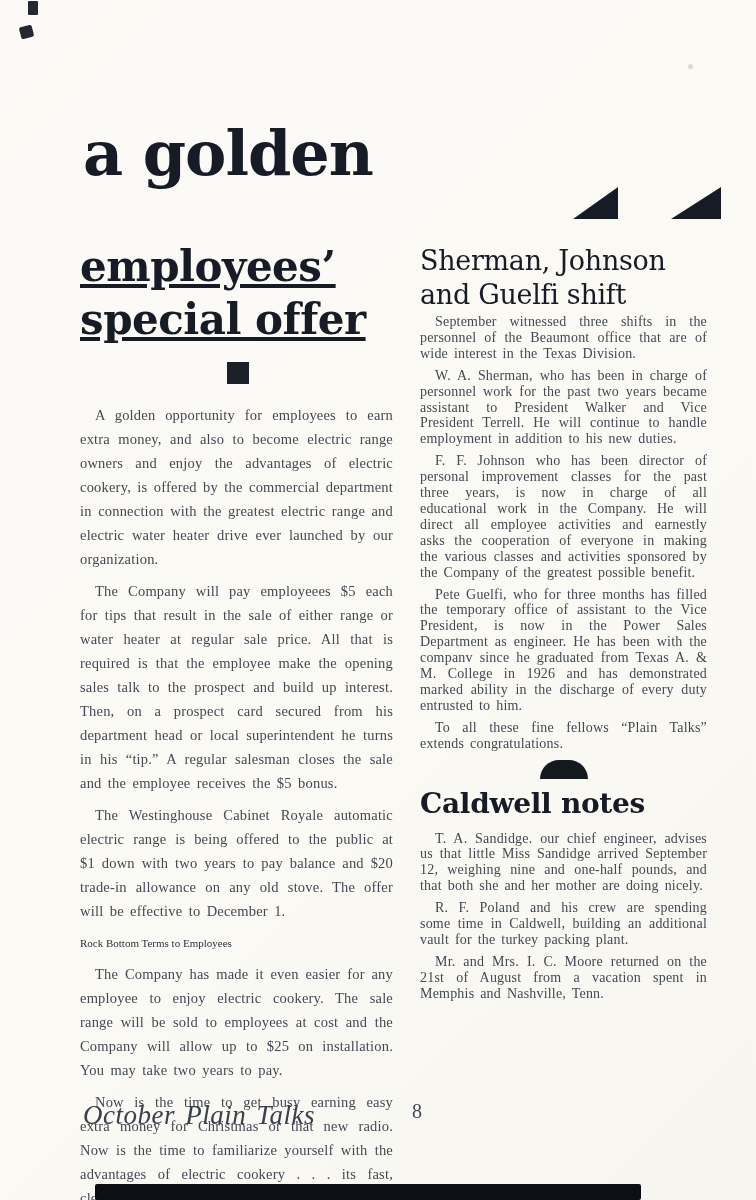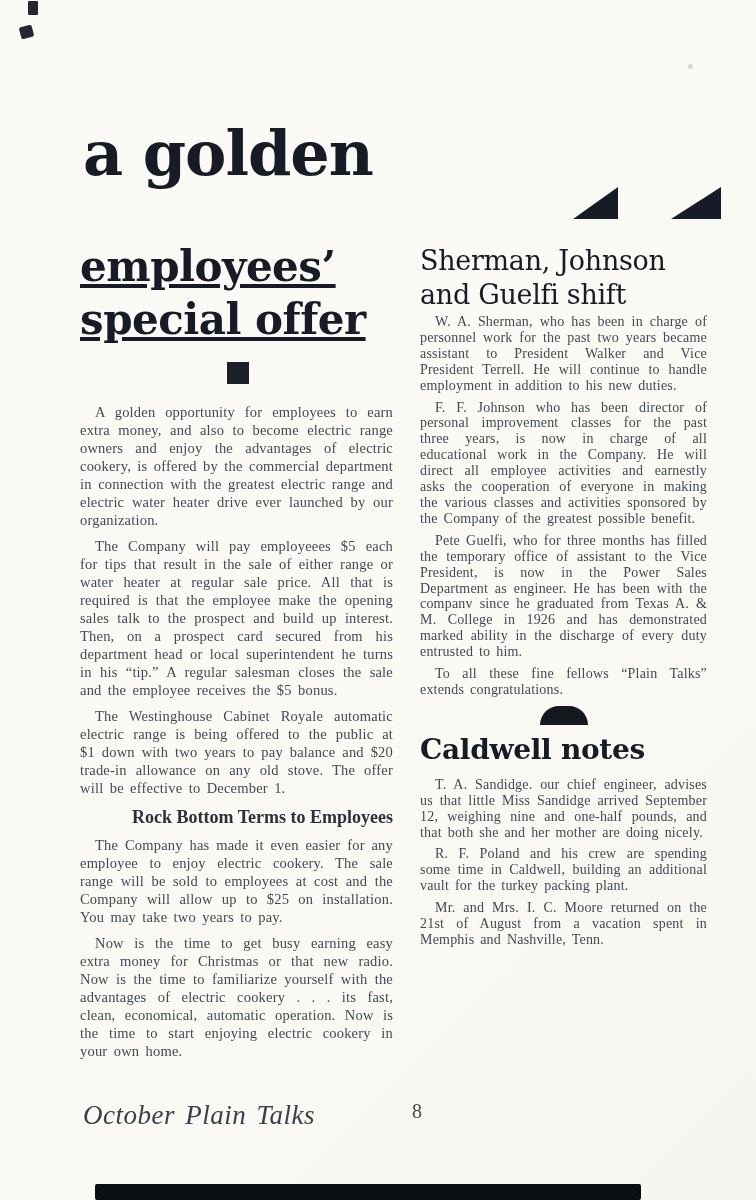--- a/index.html
+++ b/index.html
@@ -32,28 +32,28 @@
     font-family:"DejaVu Serif", serif;font-weight:bold;
     font-size:42px;line-height:53px;letter-spacing:-0.5px;
     color:#161b26;margin:0;text-decoration:underline;
   }
   .sq-bullet{width:22px;height:22px;background:#1b2029;margin:16px 0 0 147px;}
   .bodytext p{
     margin:0 0 8px 0;
     text-align:justify;
     text-indent:15px;
     color:#424954;
-    font-size:14.5px;line-height:18px;
+    font-size:14.5px;line-height:24px;
     letter-spacing:0.2px;word-spacing:2.5px;
   }
   .left-col .bodytext{margin-top:19px;}
   .subhead{
-    font-weight:bold;color:#2b313c;
-    font-size:18px;line-height:18px;
-    text-align:right;margin:11px 0 10px 0;
+    font-weight:normal;color:#2b313c;
+    font-size:11px;line-height:18px;
+    text-align:left;margin:11px 0 10px 0;
   }
   
   .right-col{position:absolute;left:420px;top:244px;width:287px;}
   .rc-heading{
     font-family:"DejaVu Serif", serif;font-weight:normal;
     font-size:27px;line-height:34px;letter-spacing:-0.3px;
     color:#161b26;margin:0 0 2px 0;
   }
   .right-col .bodytext p{
     font-size:14px;line-height:15.9px;
@@ -116,20 +116,21 @@
       <p>Now is the time to get busy earning easy extra money for Christmas or that new radio.  Now is the time to familiarize yourself with the advantages of electric cookery . . . its fast, clean, economical, automatic operation.  Now is the time to start enjoying electric cookery in your own home.</p>
     </div>
   </div>
 
   <div class="right-col">
     <h2 class="rc-heading">
       <span>Sherman, Johnson</span><br>
       <span>and Guelfi shift</span>
     </h2>
     <div class="bodytext">
+      <p>September witnessed three shifts in the personnel of the Beaumont office that are of wide interest in the Texas Division.</p>
       <p>W. A. Sherman, who has been in charge of personnel work for the past two years became assistant to President Walker and Vice President Terrell.  He will continue to handle employment in addition to his new duties.</p>
       <p>F. F. Johnson who has been director of personal improvement classes for the past three years, is now in charge of all educational work in the Company. He will direct all employee activities and earnestly asks the cooperation of everyone in making the various classes and activities sponsored by the Company of the greatest possible benefit.</p>
       <p>Pete Guelfi, who for three months has filled the temporary office of assistant to the Vice President, is now in the Power Sales Department as engineer. He has been with the companv since he graduated from Texas A. &amp; M. College in 1926 and has demonstrated marked ability in the discharge of every duty entrusted to him.</p>
       <p>To all these fine fellows “Plain Talks” extends congratulations.</p>
     </div>
     <div class="dome"></div>
     <h2 class="caldwell-heading">Caldwell notes</h2>
     <div class="bodytext">
       <p>T. A. Sandidge. our chief engineer, advises us that little Miss Sandidge arrived September 12, weighing nine and one-half pounds, and that both she and her mother are doing nicely.</p>
       <p>R. F. Poland and his crew are spending some time in Caldwell, building an additional vault for the turkey packing plant.</p>

